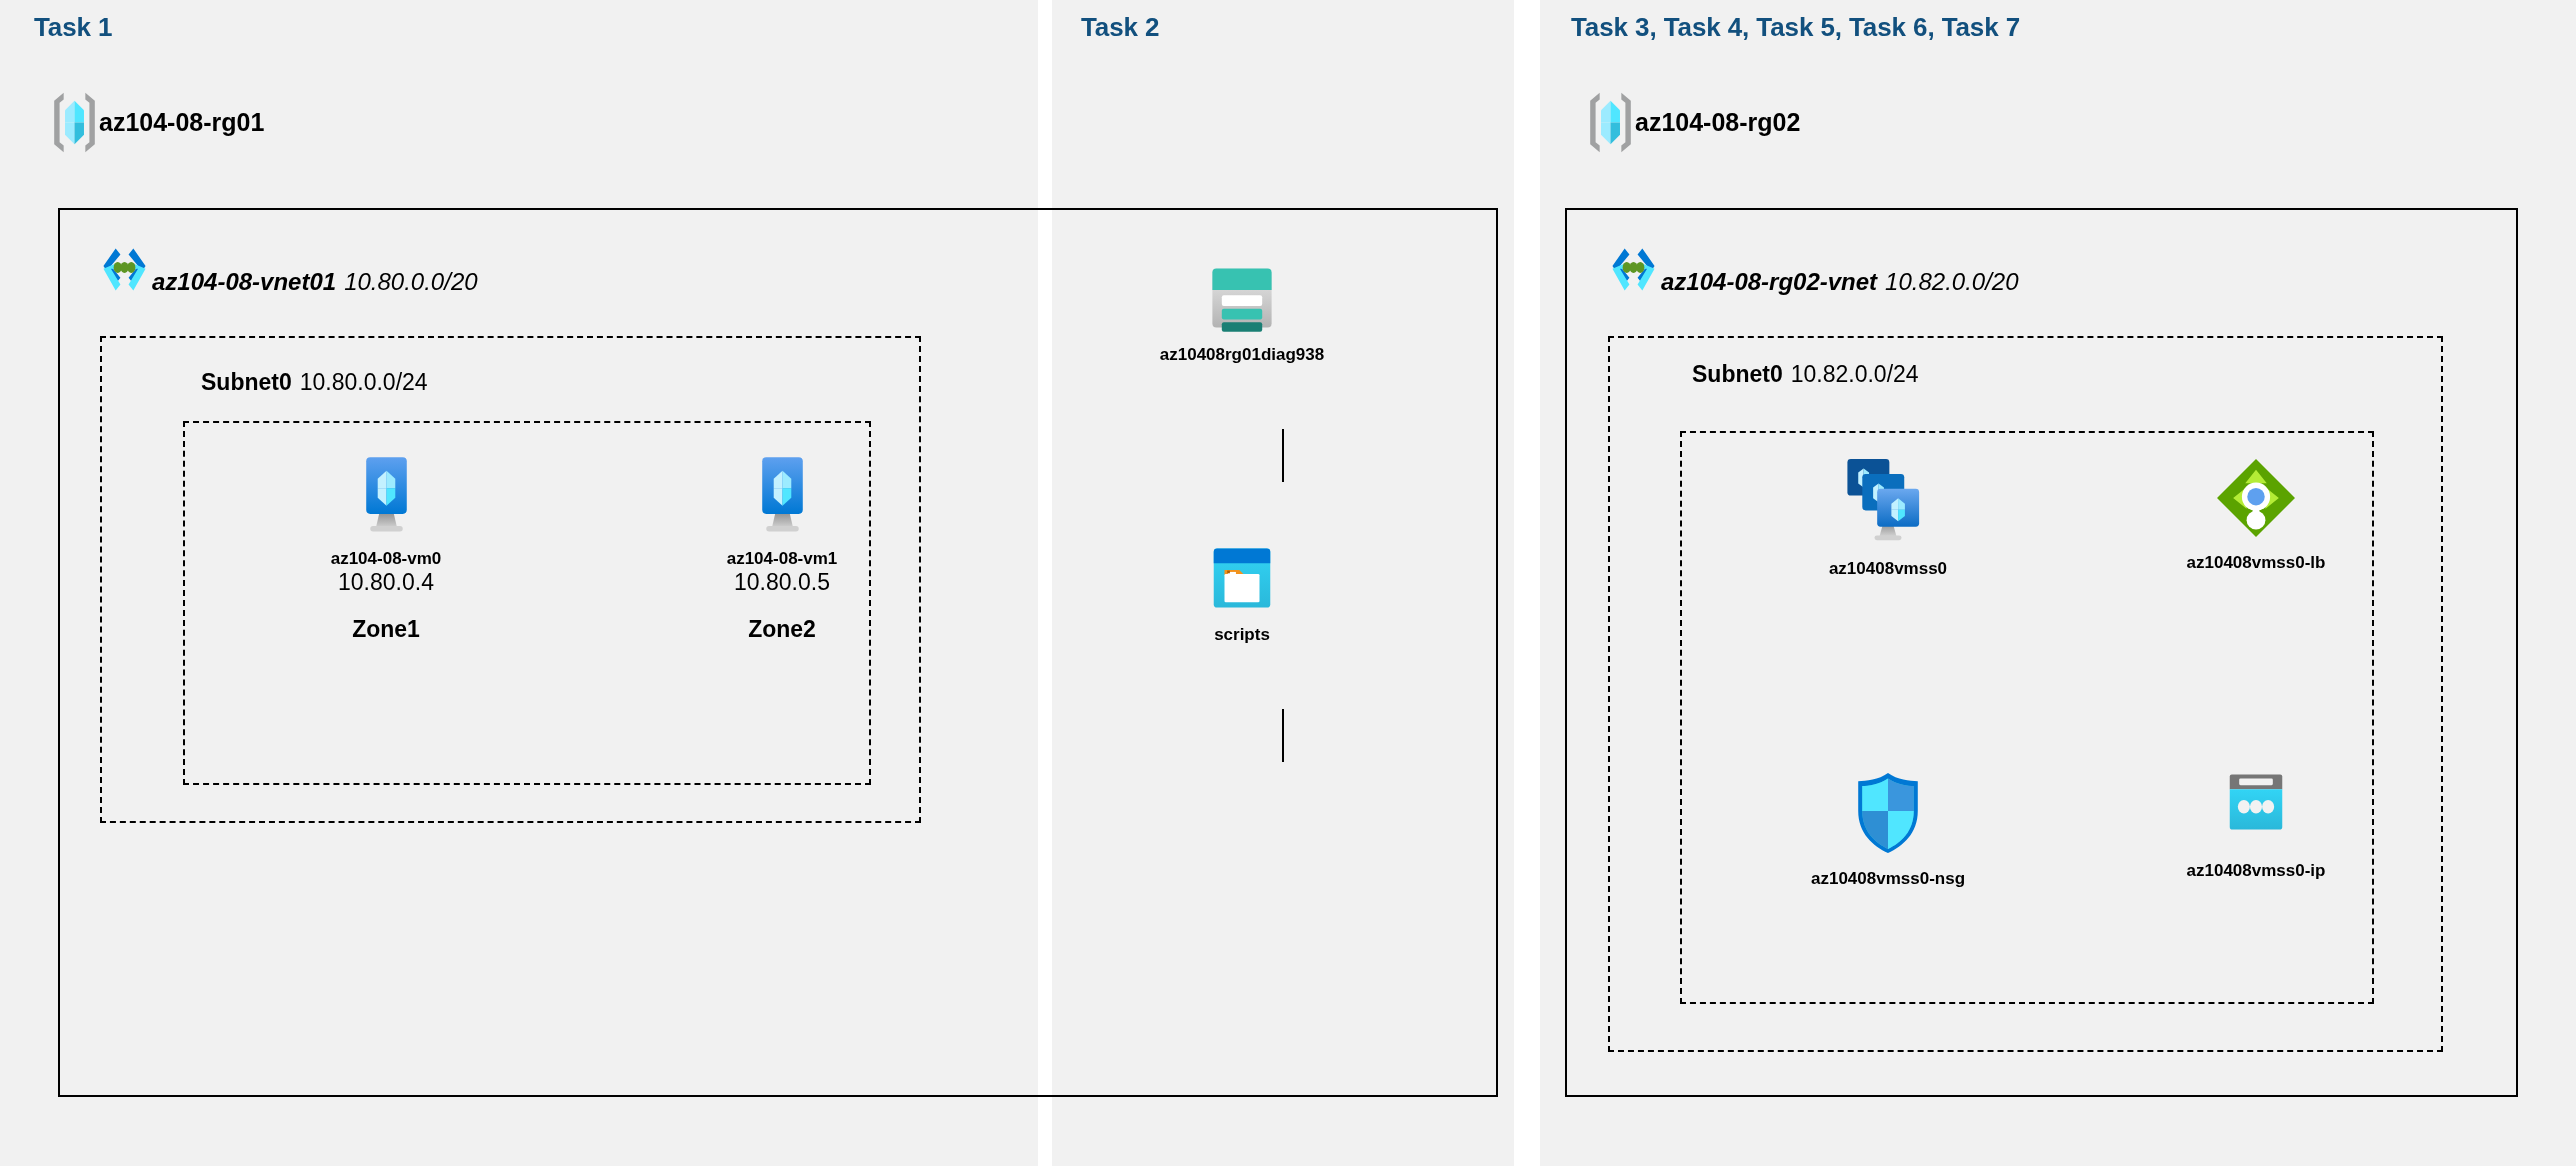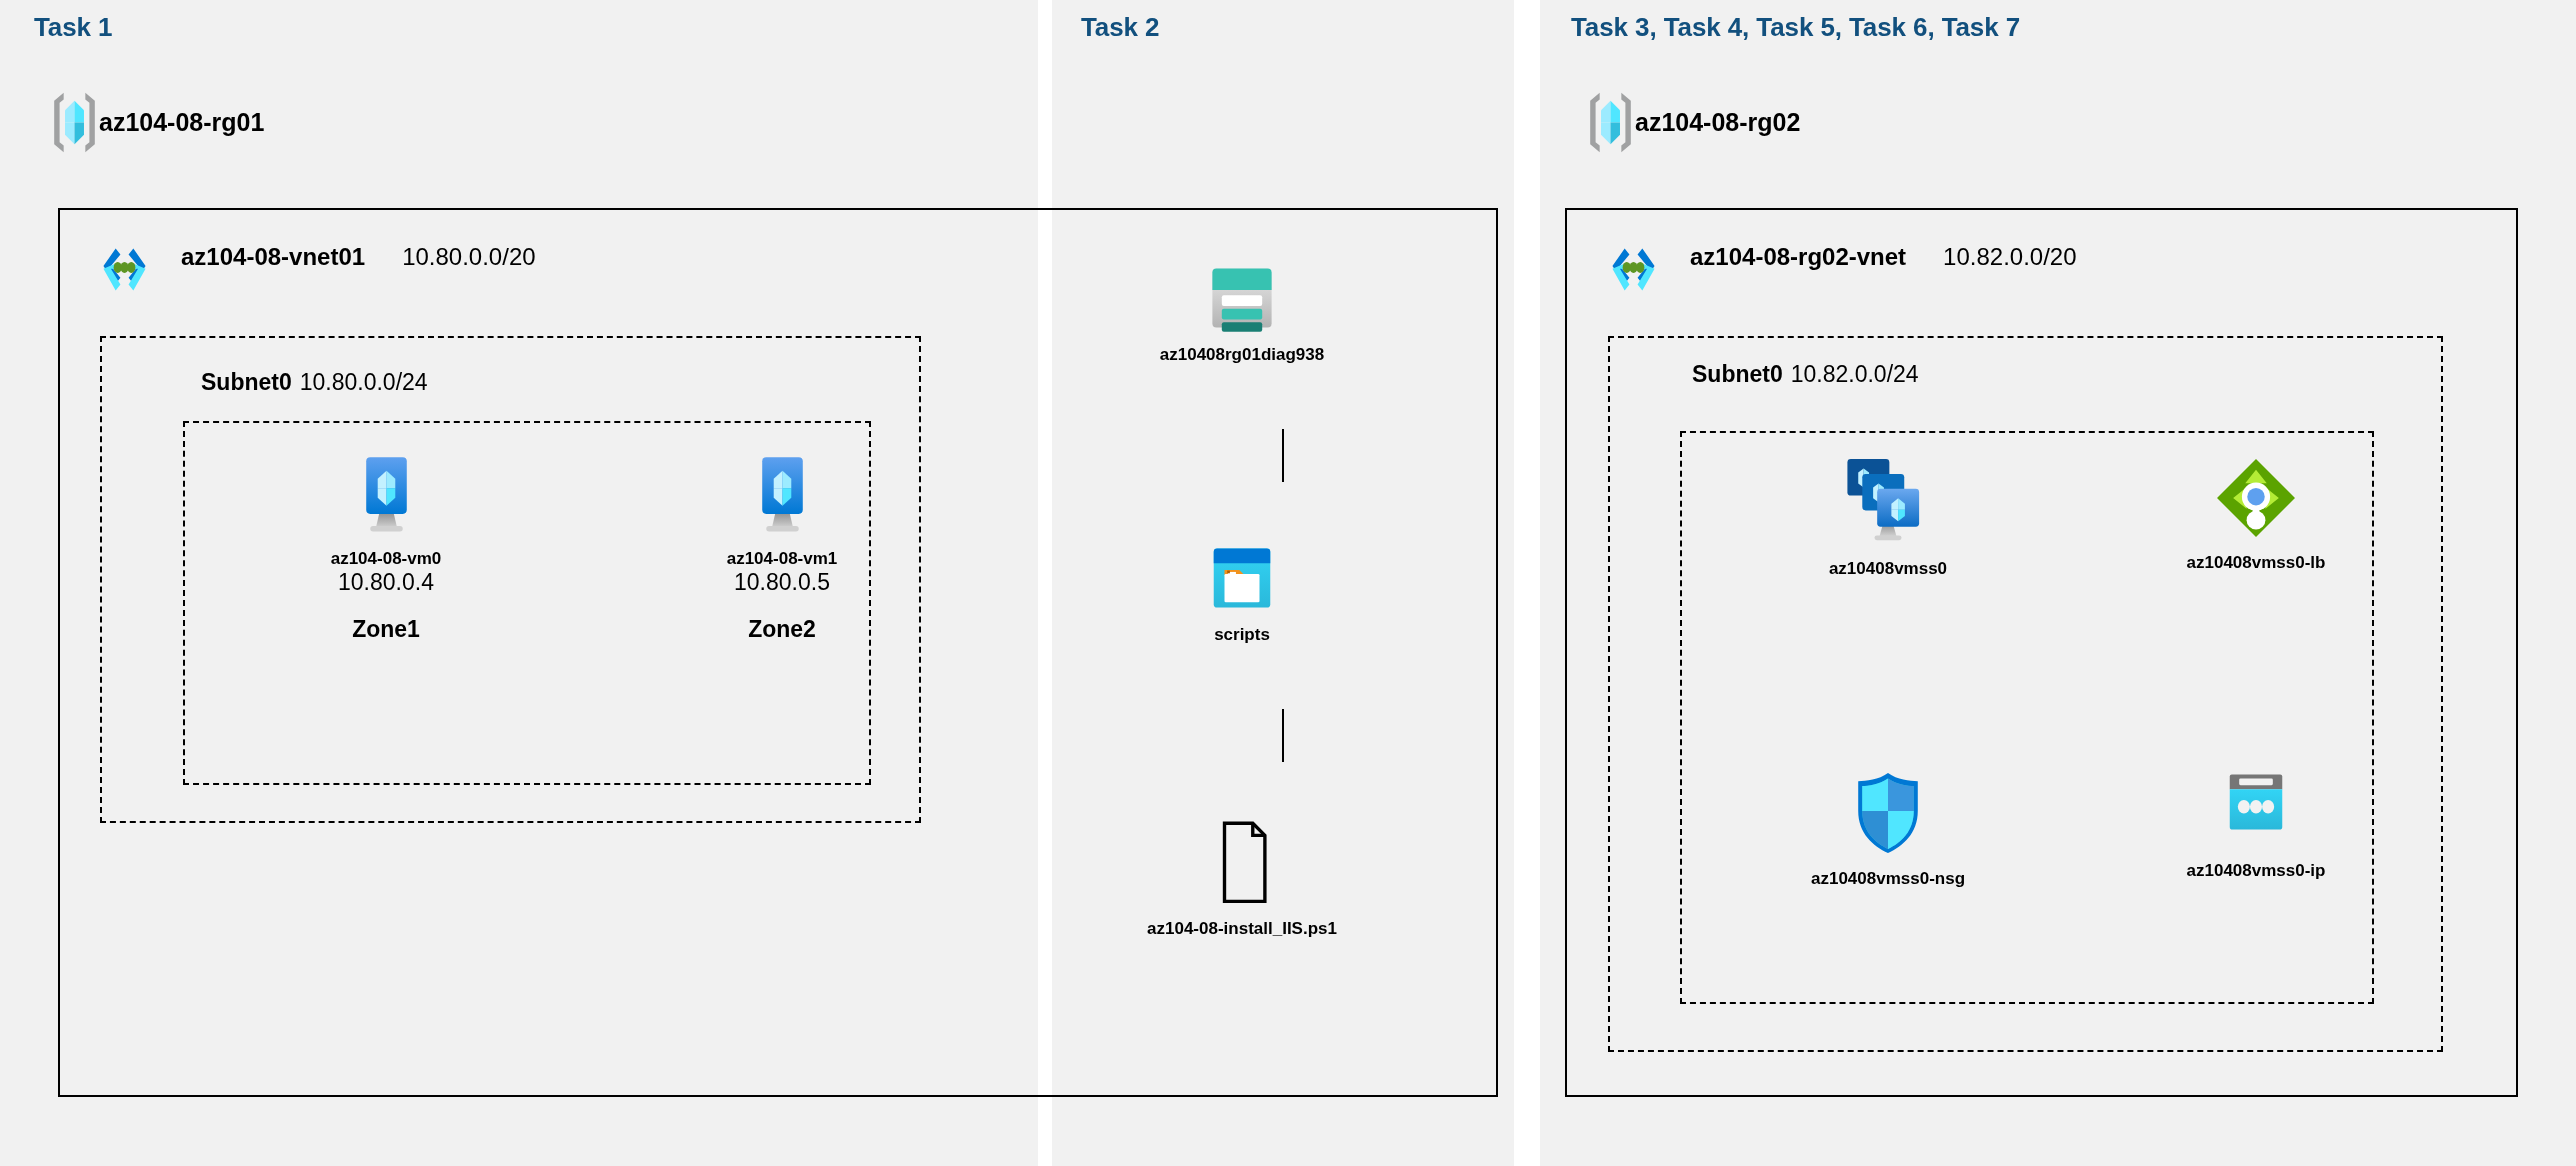--- a/index.html
+++ b/index.html
@@ -63,22 +63,23 @@
     border: 2.7px solid #000000;
     background: transparent;
   }
   #vnet-box-1 { left: 58px;   top: 208px; width: 1440px; height: 889px; }
   #vnet-box-2 { left: 1565px; top: 208px; width: 953px; height: 889px; }
 
   
   .vnet-row {
     position: absolute;
     display: flex;
-    align-items: flex-start;
-    gap: 30px;
+    align-items: flex-end;
+    gap: 1px;
+    font-style: italic;
   }
   #vnet-row-1 { left: 98px;  top: 243px; }
   #vnet-row-2 { left: 1607px; top: 243px; }
   .vnet-name {
     font-size: 24px;
     font-weight: bold;
     color: #000000;
     white-space: nowrap;
   }
   .vnet-cidr {
@@ -356,29 +357,20 @@
         <rect x="31" y="43" width="12" height="4" fill="#ffffff"></rect>
         <rect x="30" y="41" width="4" height="4" fill="#b35c00"></rect>
         <rect x="26" y="46" width="52" height="42" rx="2" fill="#ffffff"></rect>
       </svg>
     </span>
     <span class="node-name node-name-gap">scripts</span>
   </div>
 
   <div class="connector" id="connector-2"></div>
 
-  <div class="node" id="node-psfile">
-    <span class="icon-wrap">
-      <svg width="70" height="88" viewBox="0 0 104 130">
-        <path d="M26 6 L68 6 L86 24 L86 122 L26 122 Z" fill="#f1f1f1" stroke="#000000" stroke-width="5" stroke-linejoin="miter"></path>
-        <path d="M68 6 L68 24 L86 24" fill="none" stroke="#000000" stroke-width="5"></path>
-      </svg>
-    </span>
-    <span class="node-name node-name-gap">az104-08-install_IIS.ps1</span>
-  </div>
 
   <div class="node" id="node-vmss">
     <span class="icon-wrap">
       <svg width="92" height="92" viewBox="0 0 136 136">
         <defs>
           <linearGradient id="vss3" x1="0" y1="0" x2="0" y2="1">
             <stop offset="0" stop-color="#6ba8ef"></stop>
               <stop offset="1" stop-color="#0c6cc4"></stop>
           </linearGradient>
           <linearGradient id="vsst" x1="0" y1="0" x2="0" y2="1">

